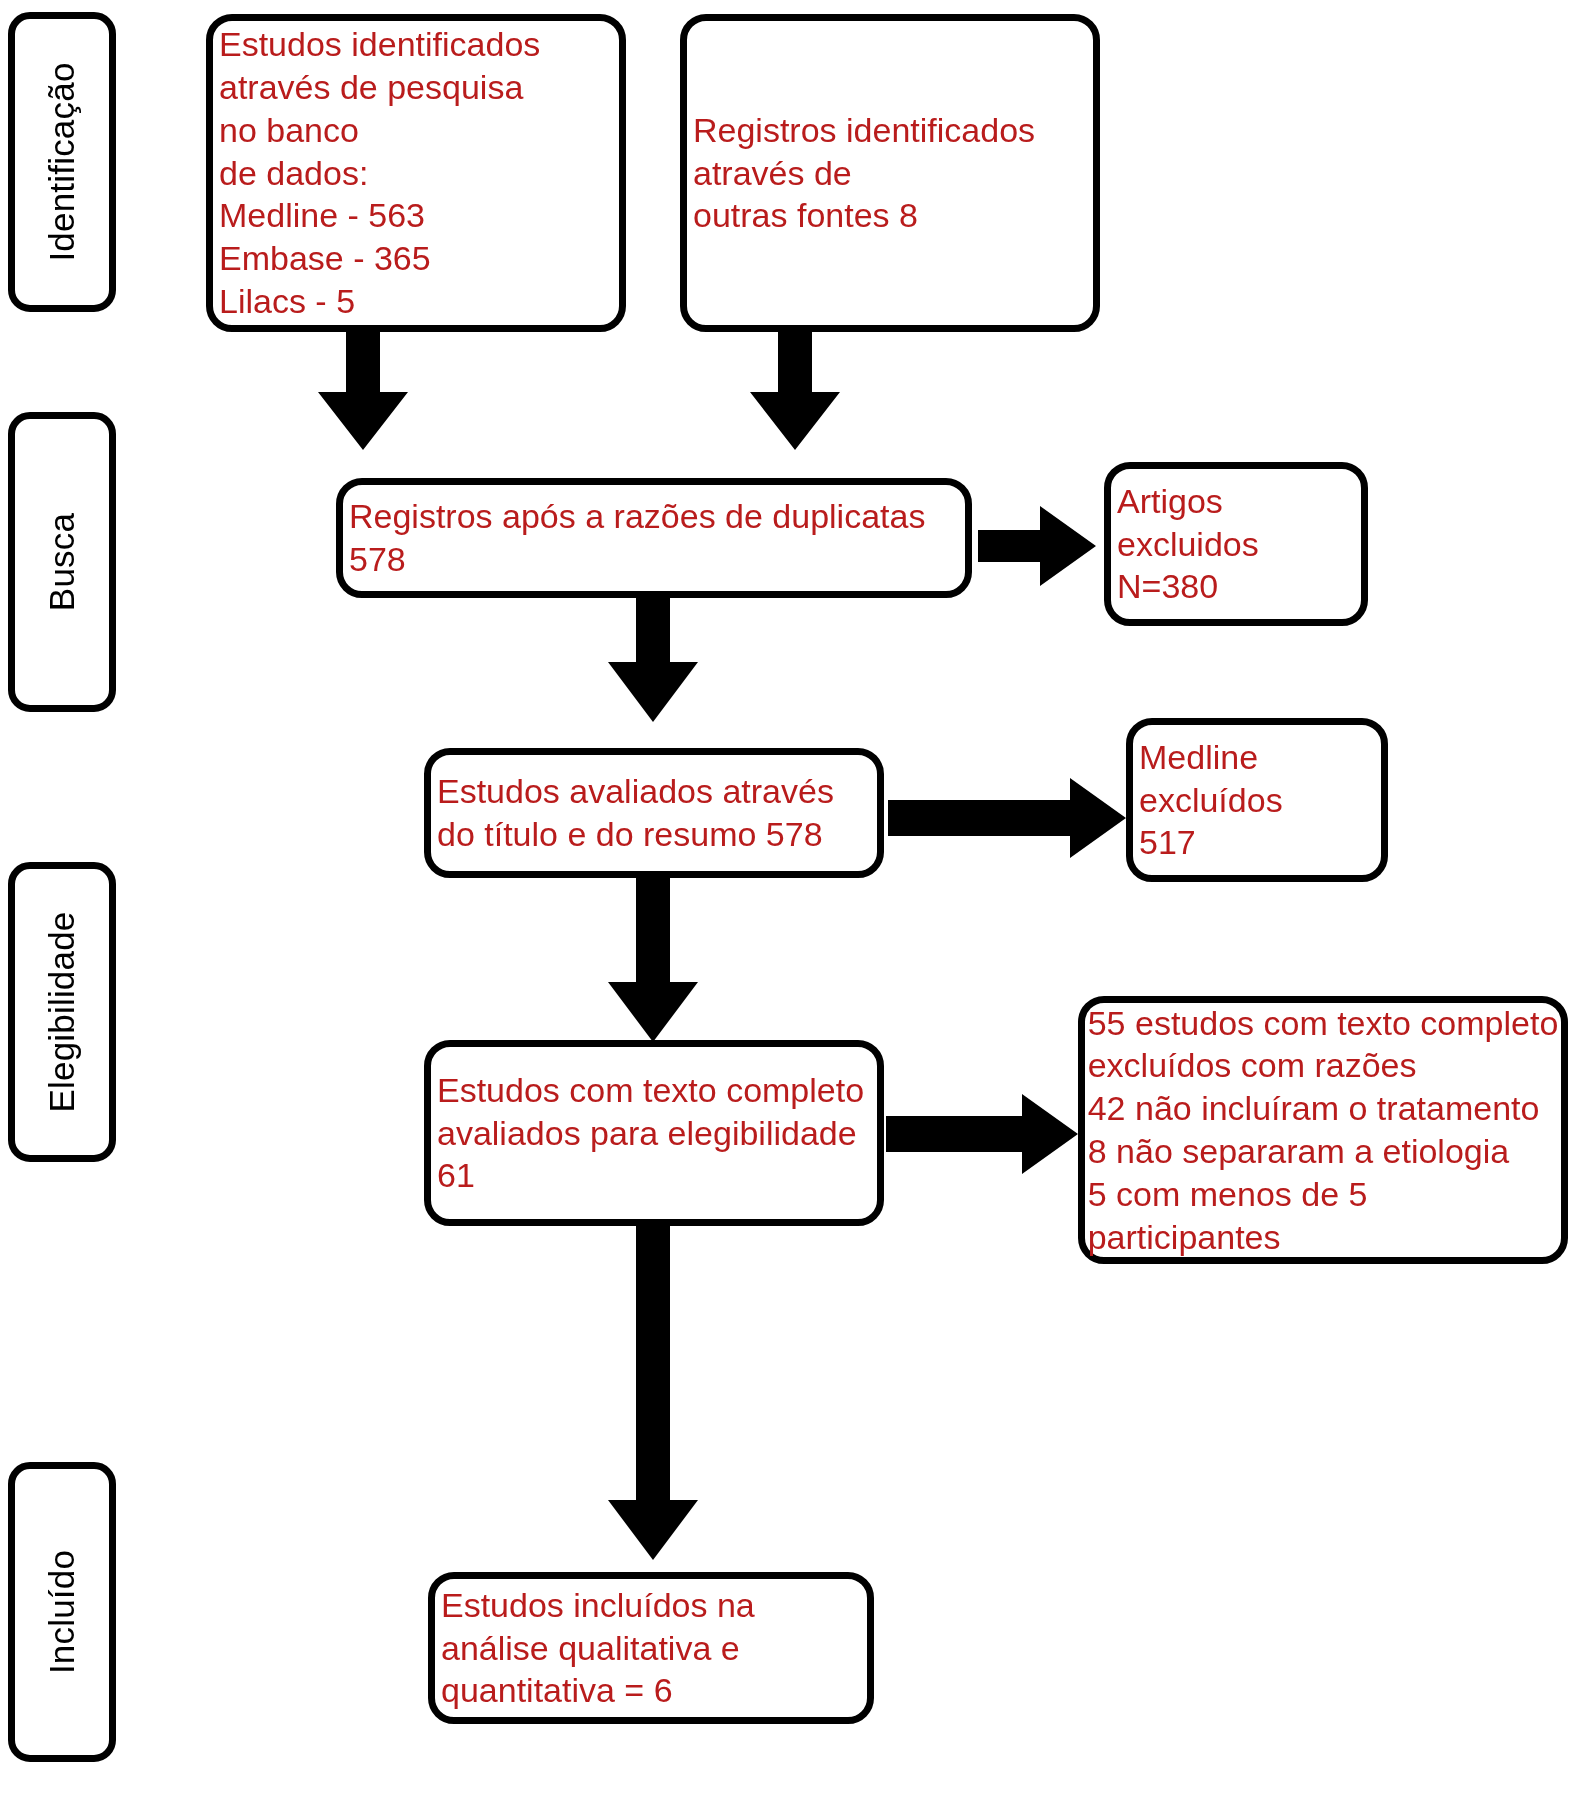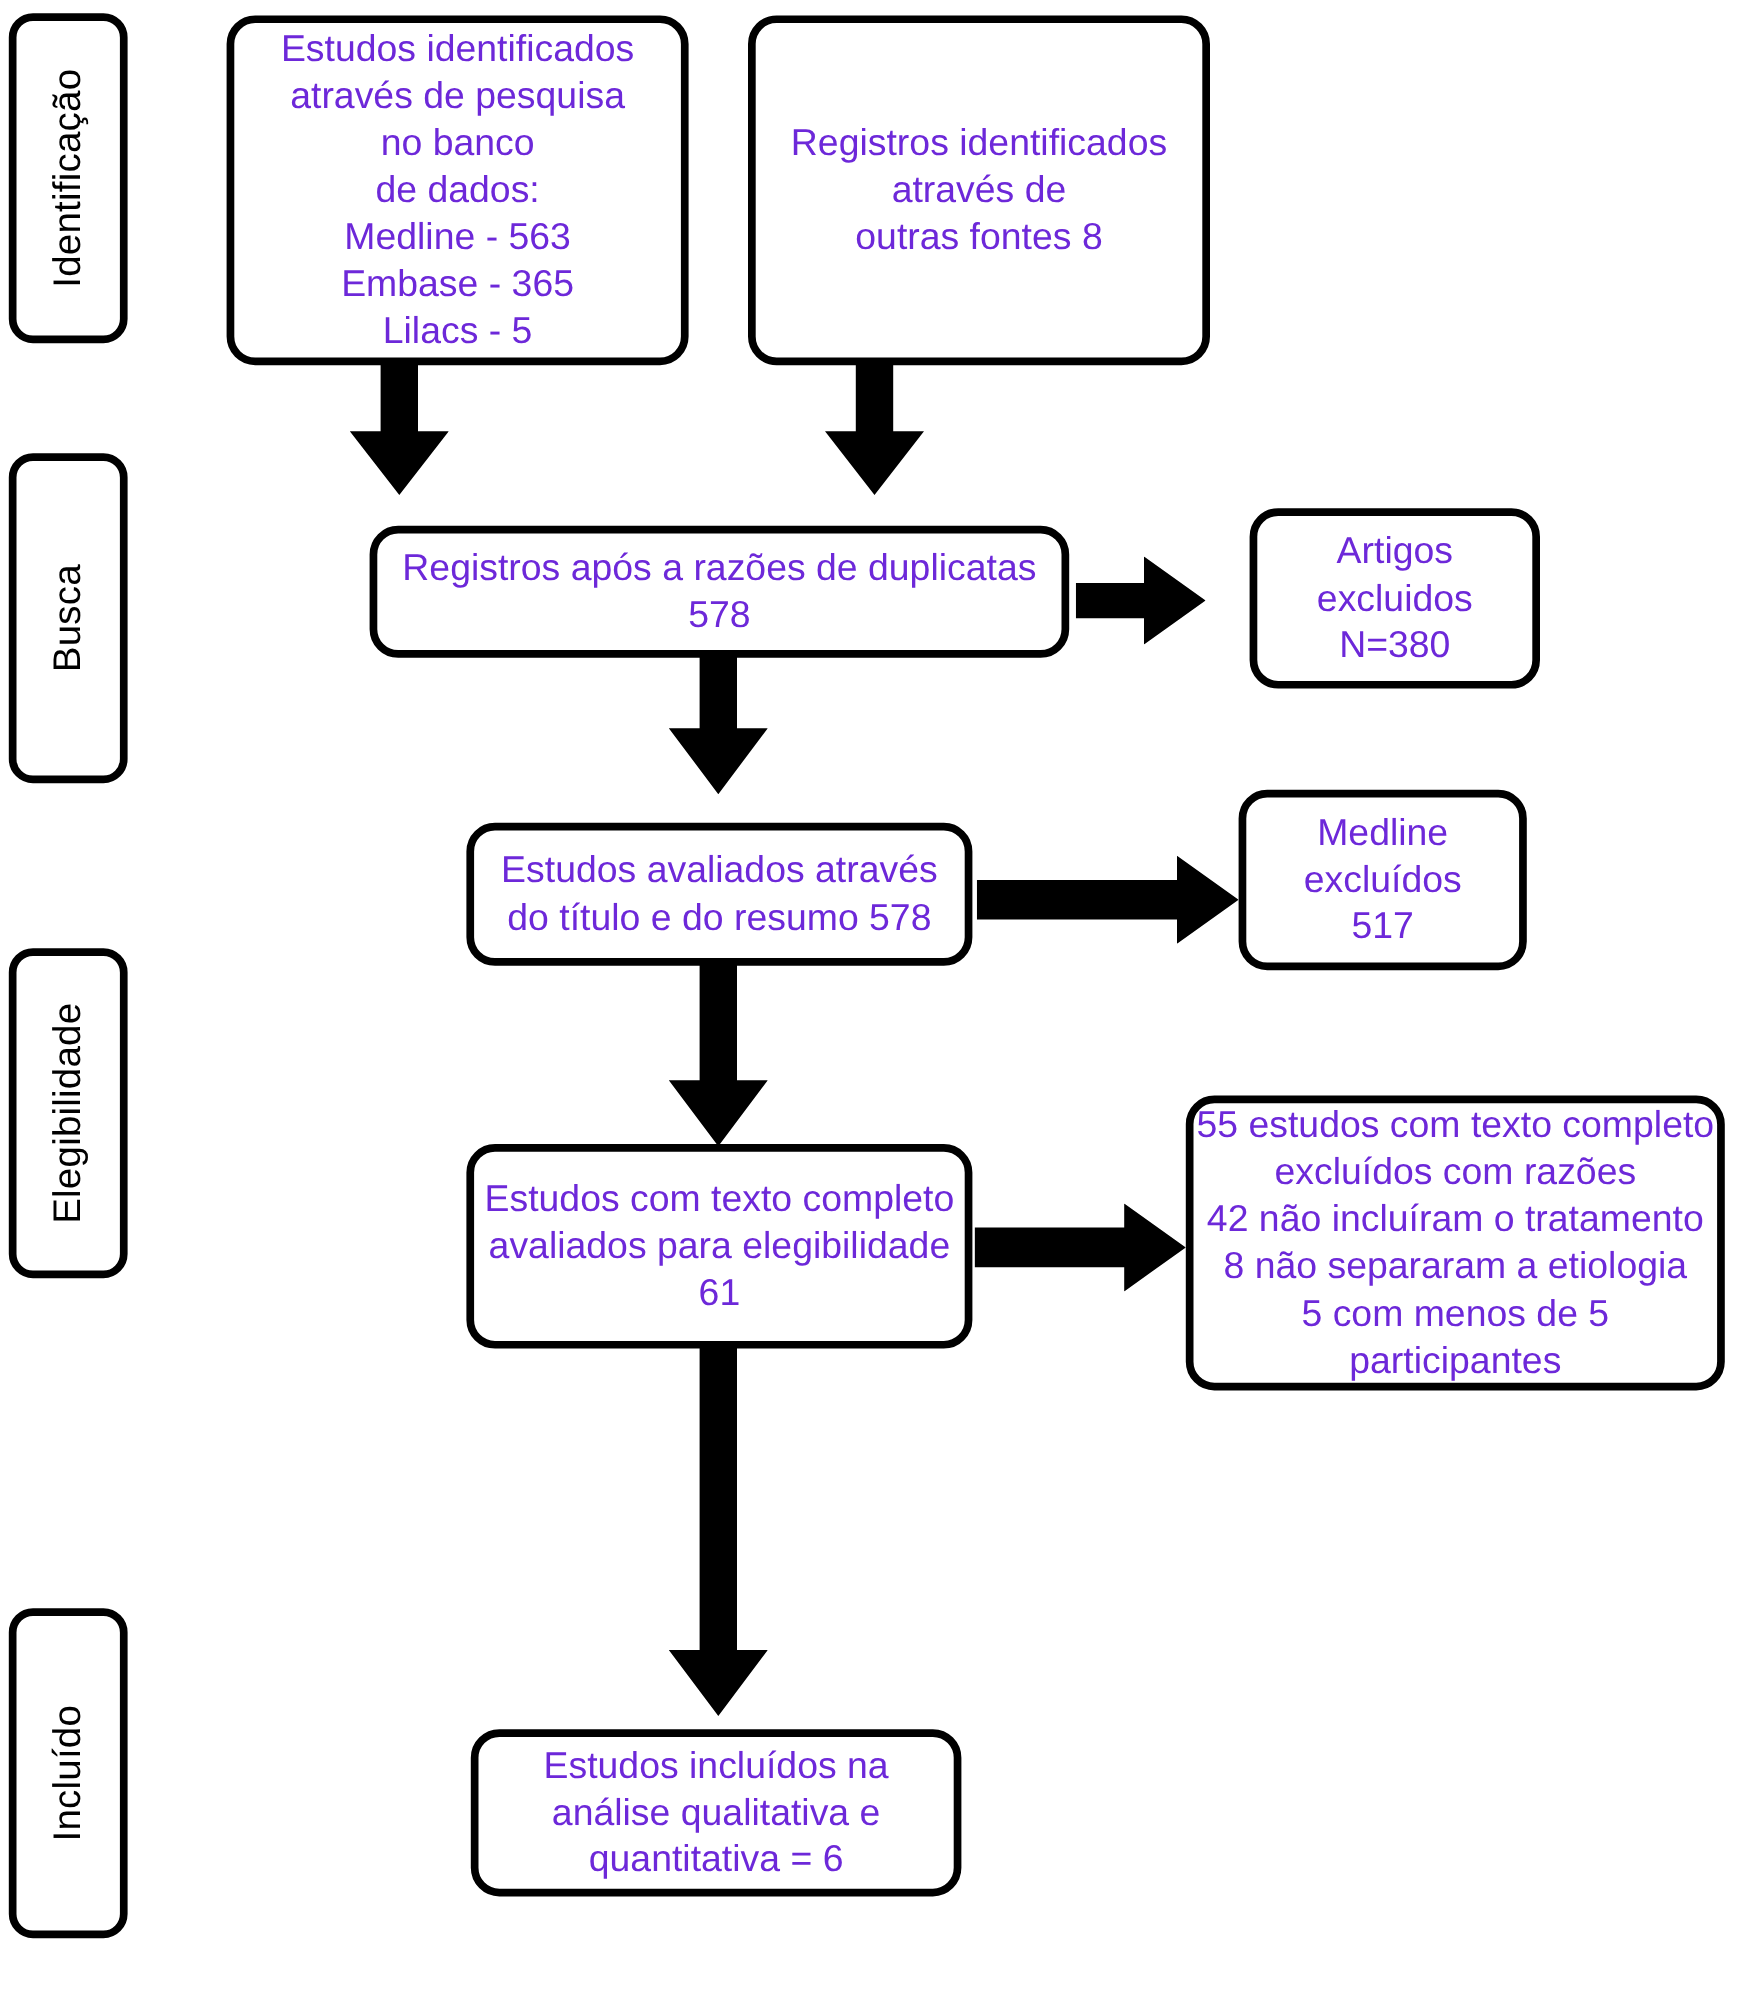--- a/index.html
+++ b/index.html
@@ -22,24 +22,23 @@
   
   .box {
     position: absolute;
     box-sizing: border-box;
     background: #ffffff;
     border: 7px solid #000000;
     border-radius: 26px;
     display: flex;
     align-items: center;
     justify-content: center;
-    text-align: center;
     line-height: 1.26;
     font-size: 34px;
-    color: #6d28d9;
+    color: #b91c1c;
   }
   .box .txt { width: 100%; padding: 0 6px; }
   .box .line { display: block; white-space: nowrap; }
 
   
   .stage {
     position: absolute;
     box-sizing: border-box;
     background: #ffffff;
     border: 7px solid #000000;
@@ -120,21 +119,21 @@
     <div class="txt">
       <span class="line">Registros após a razões de duplicatas</span>
       <span class="line">578</span>
     </div>
   </div>
 
   <svg class="arrow-right" style="left:978px; top:506px;" width="118" height="80" viewBox="0 0 118 80">
     <polygon class="shaft" points="0,24 62,24 62,0 118,40 62,80 62,56 0,56"></polygon>
   </svg>
 
-  <div class="box" style="left:1104px; top:462px; width:264px; height:164px;margin-left:32px;">
+  <div class="box" style="left:1104px; top:462px; width:264px; height:164px;">
     <div class="txt">
       <span class="line">Artigos</span>
       <span class="line">excluidos</span>
       <span class="line">N=380</span>
     </div>
   </div>
 
   <svg class="arrow-down" style="left:608px; top:596px;" width="90" height="126" viewBox="0 0 90 126">
     <polygon class="shaft" points="28,0 62,0 62,66 90,66 45,126 0,66 28,66"></polygon>
   </svg>

